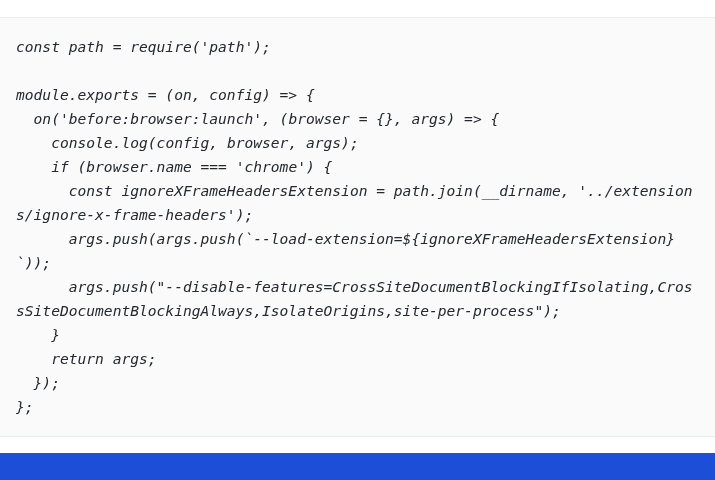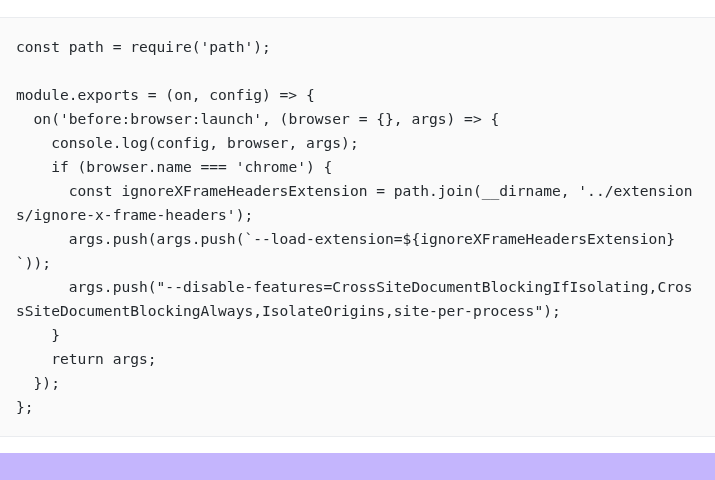--- a/index.html
+++ b/index.html
@@ -53,21 +53,21 @@
   }
 
   .bottom-gutter {
     background: #ffffff;
     height: 16px;
   }
 </style>
 </head>
 <body>
 
-<div id="page" style="background: #c4b5fd;">
+<div id="page" style="background: #1d4ed8; font-style: italic;">
 
   <div class="top-gutter"></div>
 
   <div class="code-block" style="background: rgb(250, 250, 250); border-top-color: rgb(234, 236, 239); border-bottom-color: rgb(234, 236, 239);">
     <pre class="code-text" style="color: rgb(36, 41, 46);">const path = require('path');
 
 module.exports = (on, config) =&gt; {
   on('before:browser:launch', (browser = {}, args) =&gt; {
     console.log(config, browser, args);
     if (browser.name === 'chrome') {

